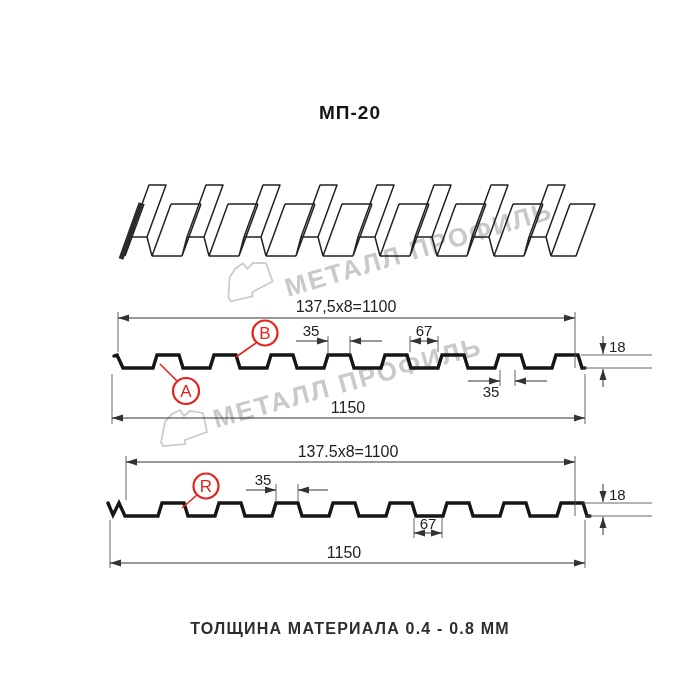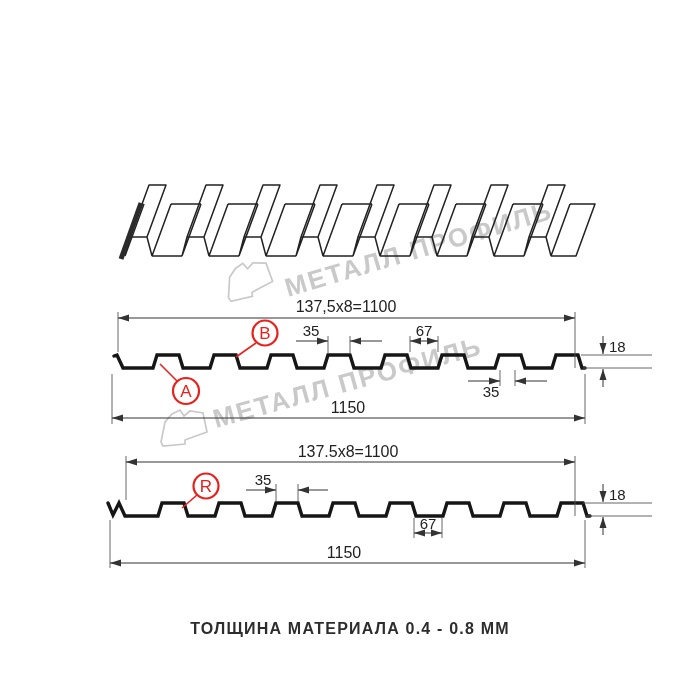--- a/index.html
+++ b/index.html
@@ -17,20 +17,21 @@
   .dimtxt-big{font-family:"Liberation Sans",sans-serif;font-size:16px;fill:#222;}
   .redlbl{font-family:"Liberation Sans",sans-serif;font-size:17px;fill:#e8211c;}
   .wmtext{font-family:"Liberation Sans",sans-serif;font-size:26px;font-weight:bold;
           fill:#c9c9c9;letter-spacing:2px;}
 </style>
 </head>
 <body>
 
 <div class="page">
 
+  <div class="subtitle">МП-20</div>
 
   <svg width="700" height="700" viewBox="0 0 700 700">
     <defs>
       <marker id="arr" orient="auto-start-reverse" markerWidth="13" markerHeight="9" refX="12" refY="4.5" markerUnits="strokeWidth">
         <path d="M1,1 L12,4.5 L1,8 Z" fill="#333"></path>
       </marker>
     </defs>
 
     <g>
       <path transform="translate(224,266) rotate(-8)" d="M0,32 L4,12 L11,4 L19,0 L23,6 L29,1 L42,3 L46,22 L32,27 L24,30 L24,34 L2,36 Z" fill="none" stroke="#c9c9c9" stroke-width="1.7"></path>

